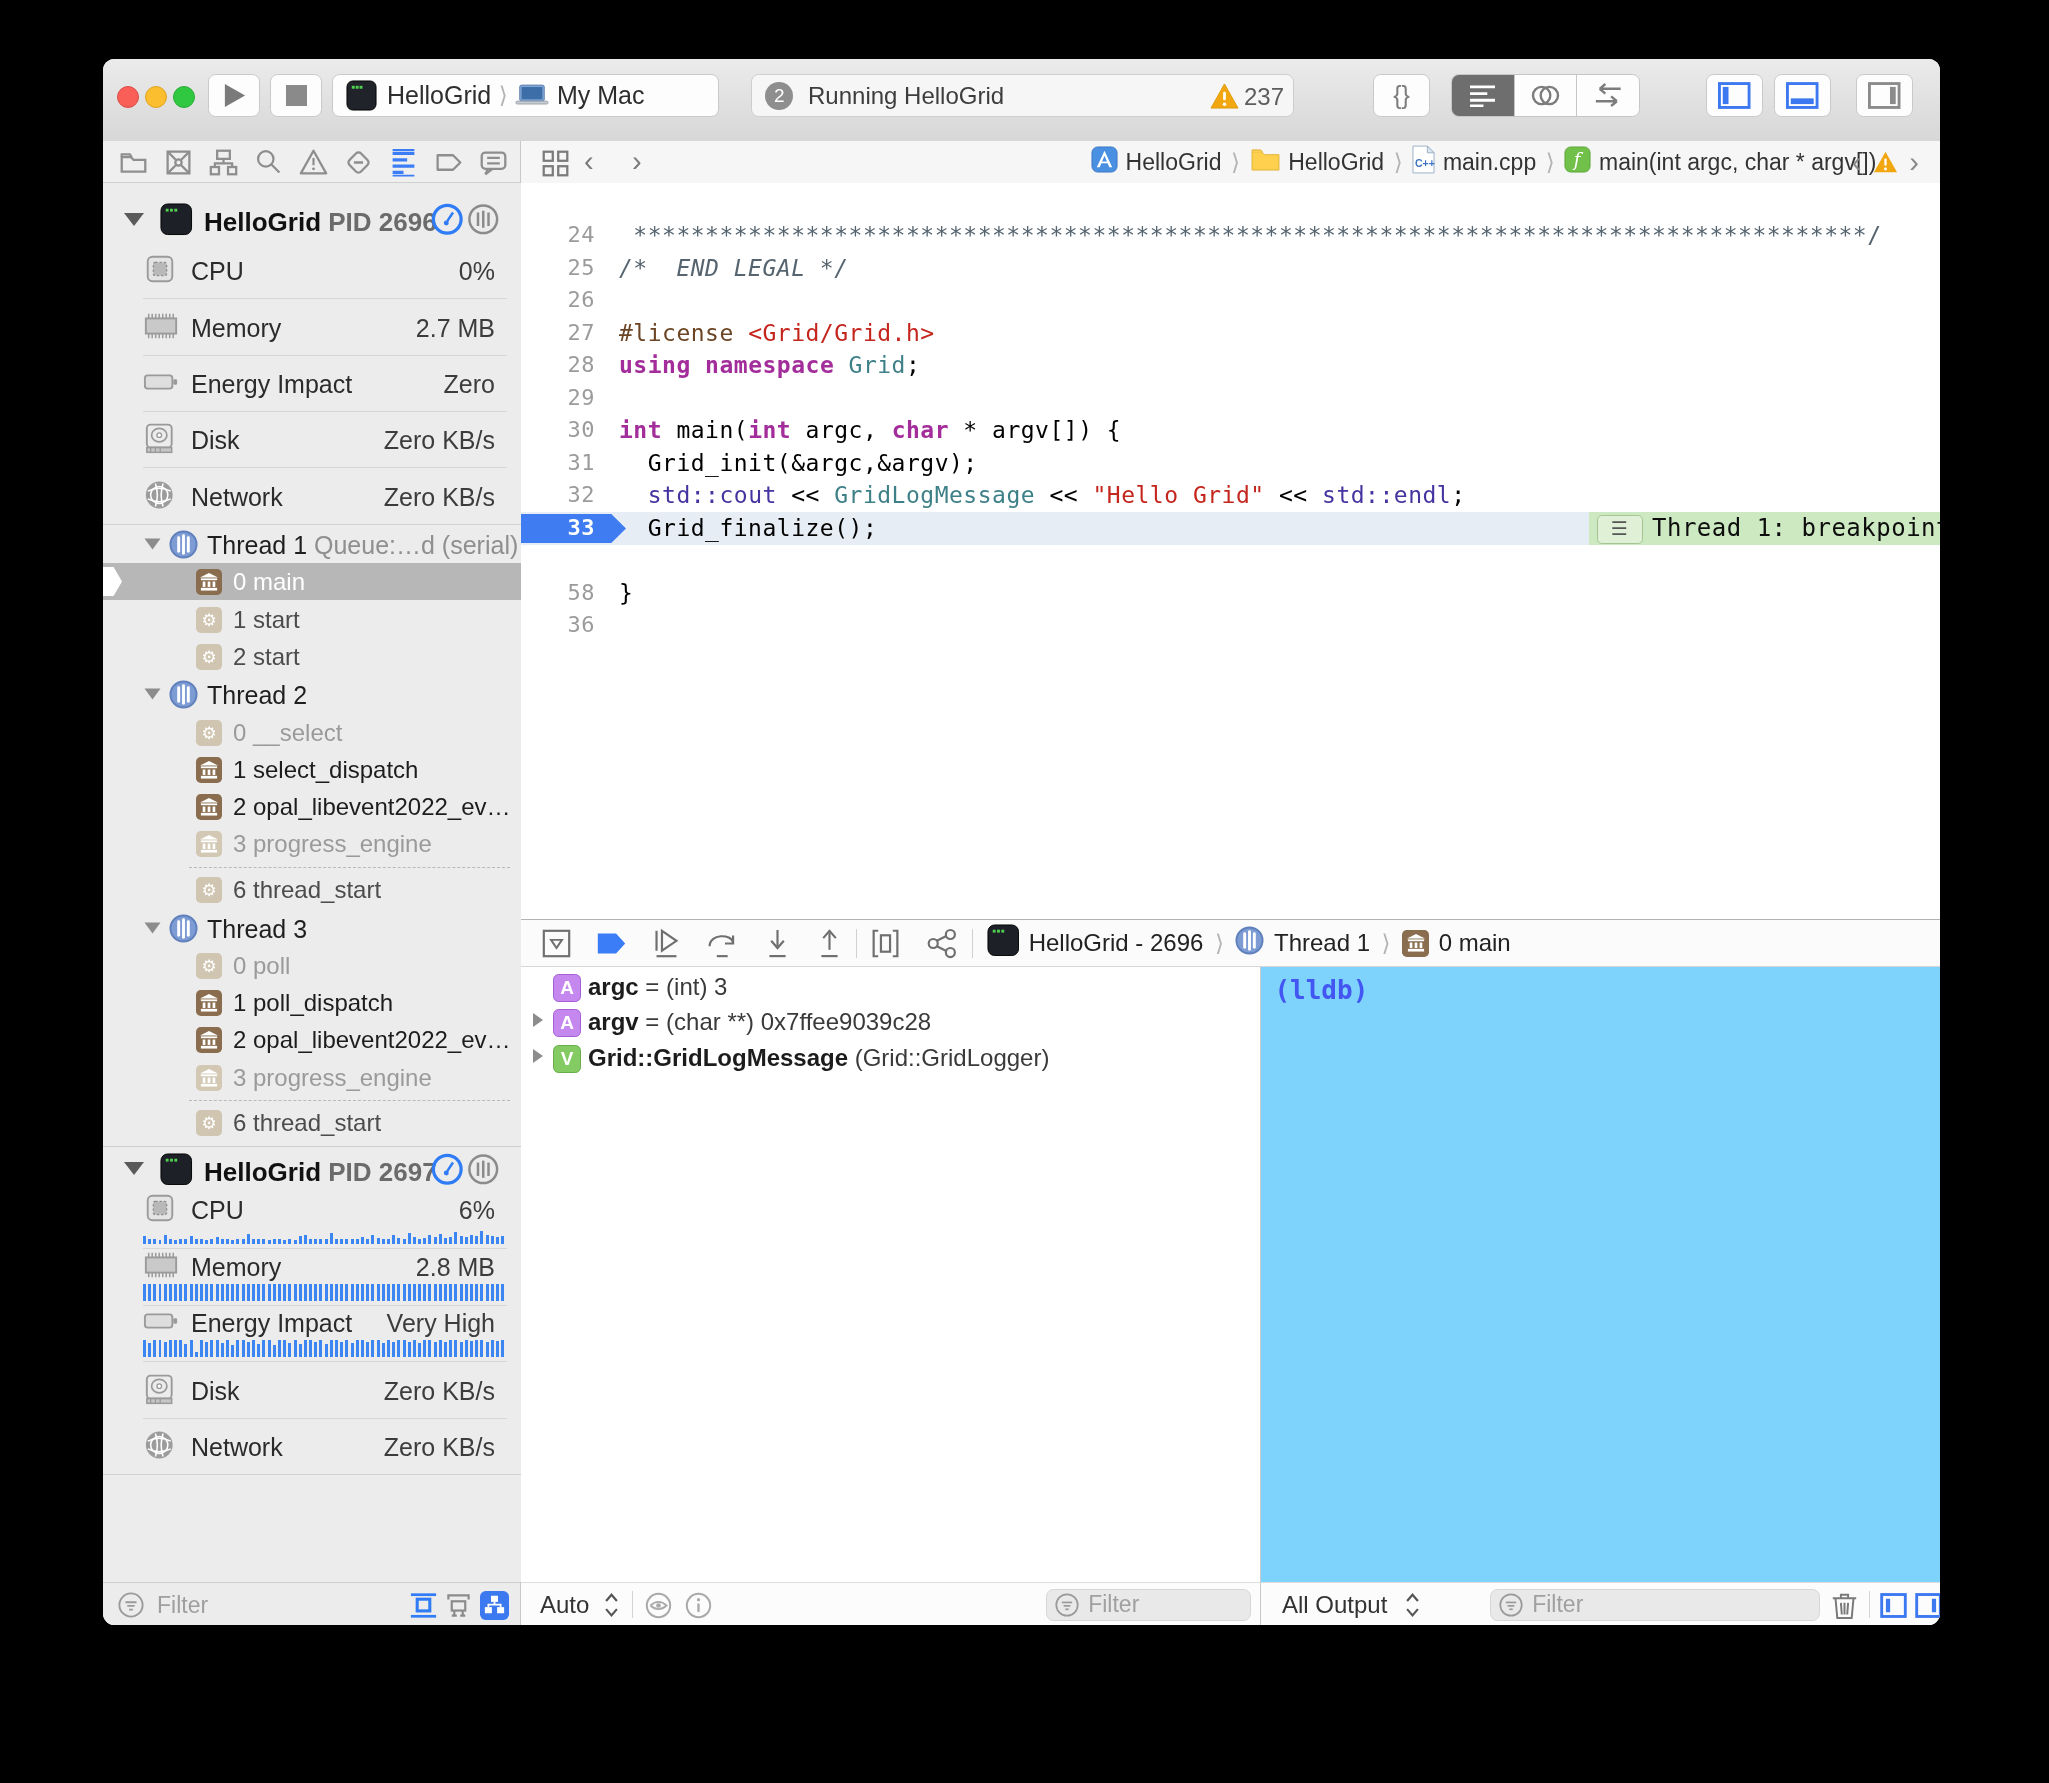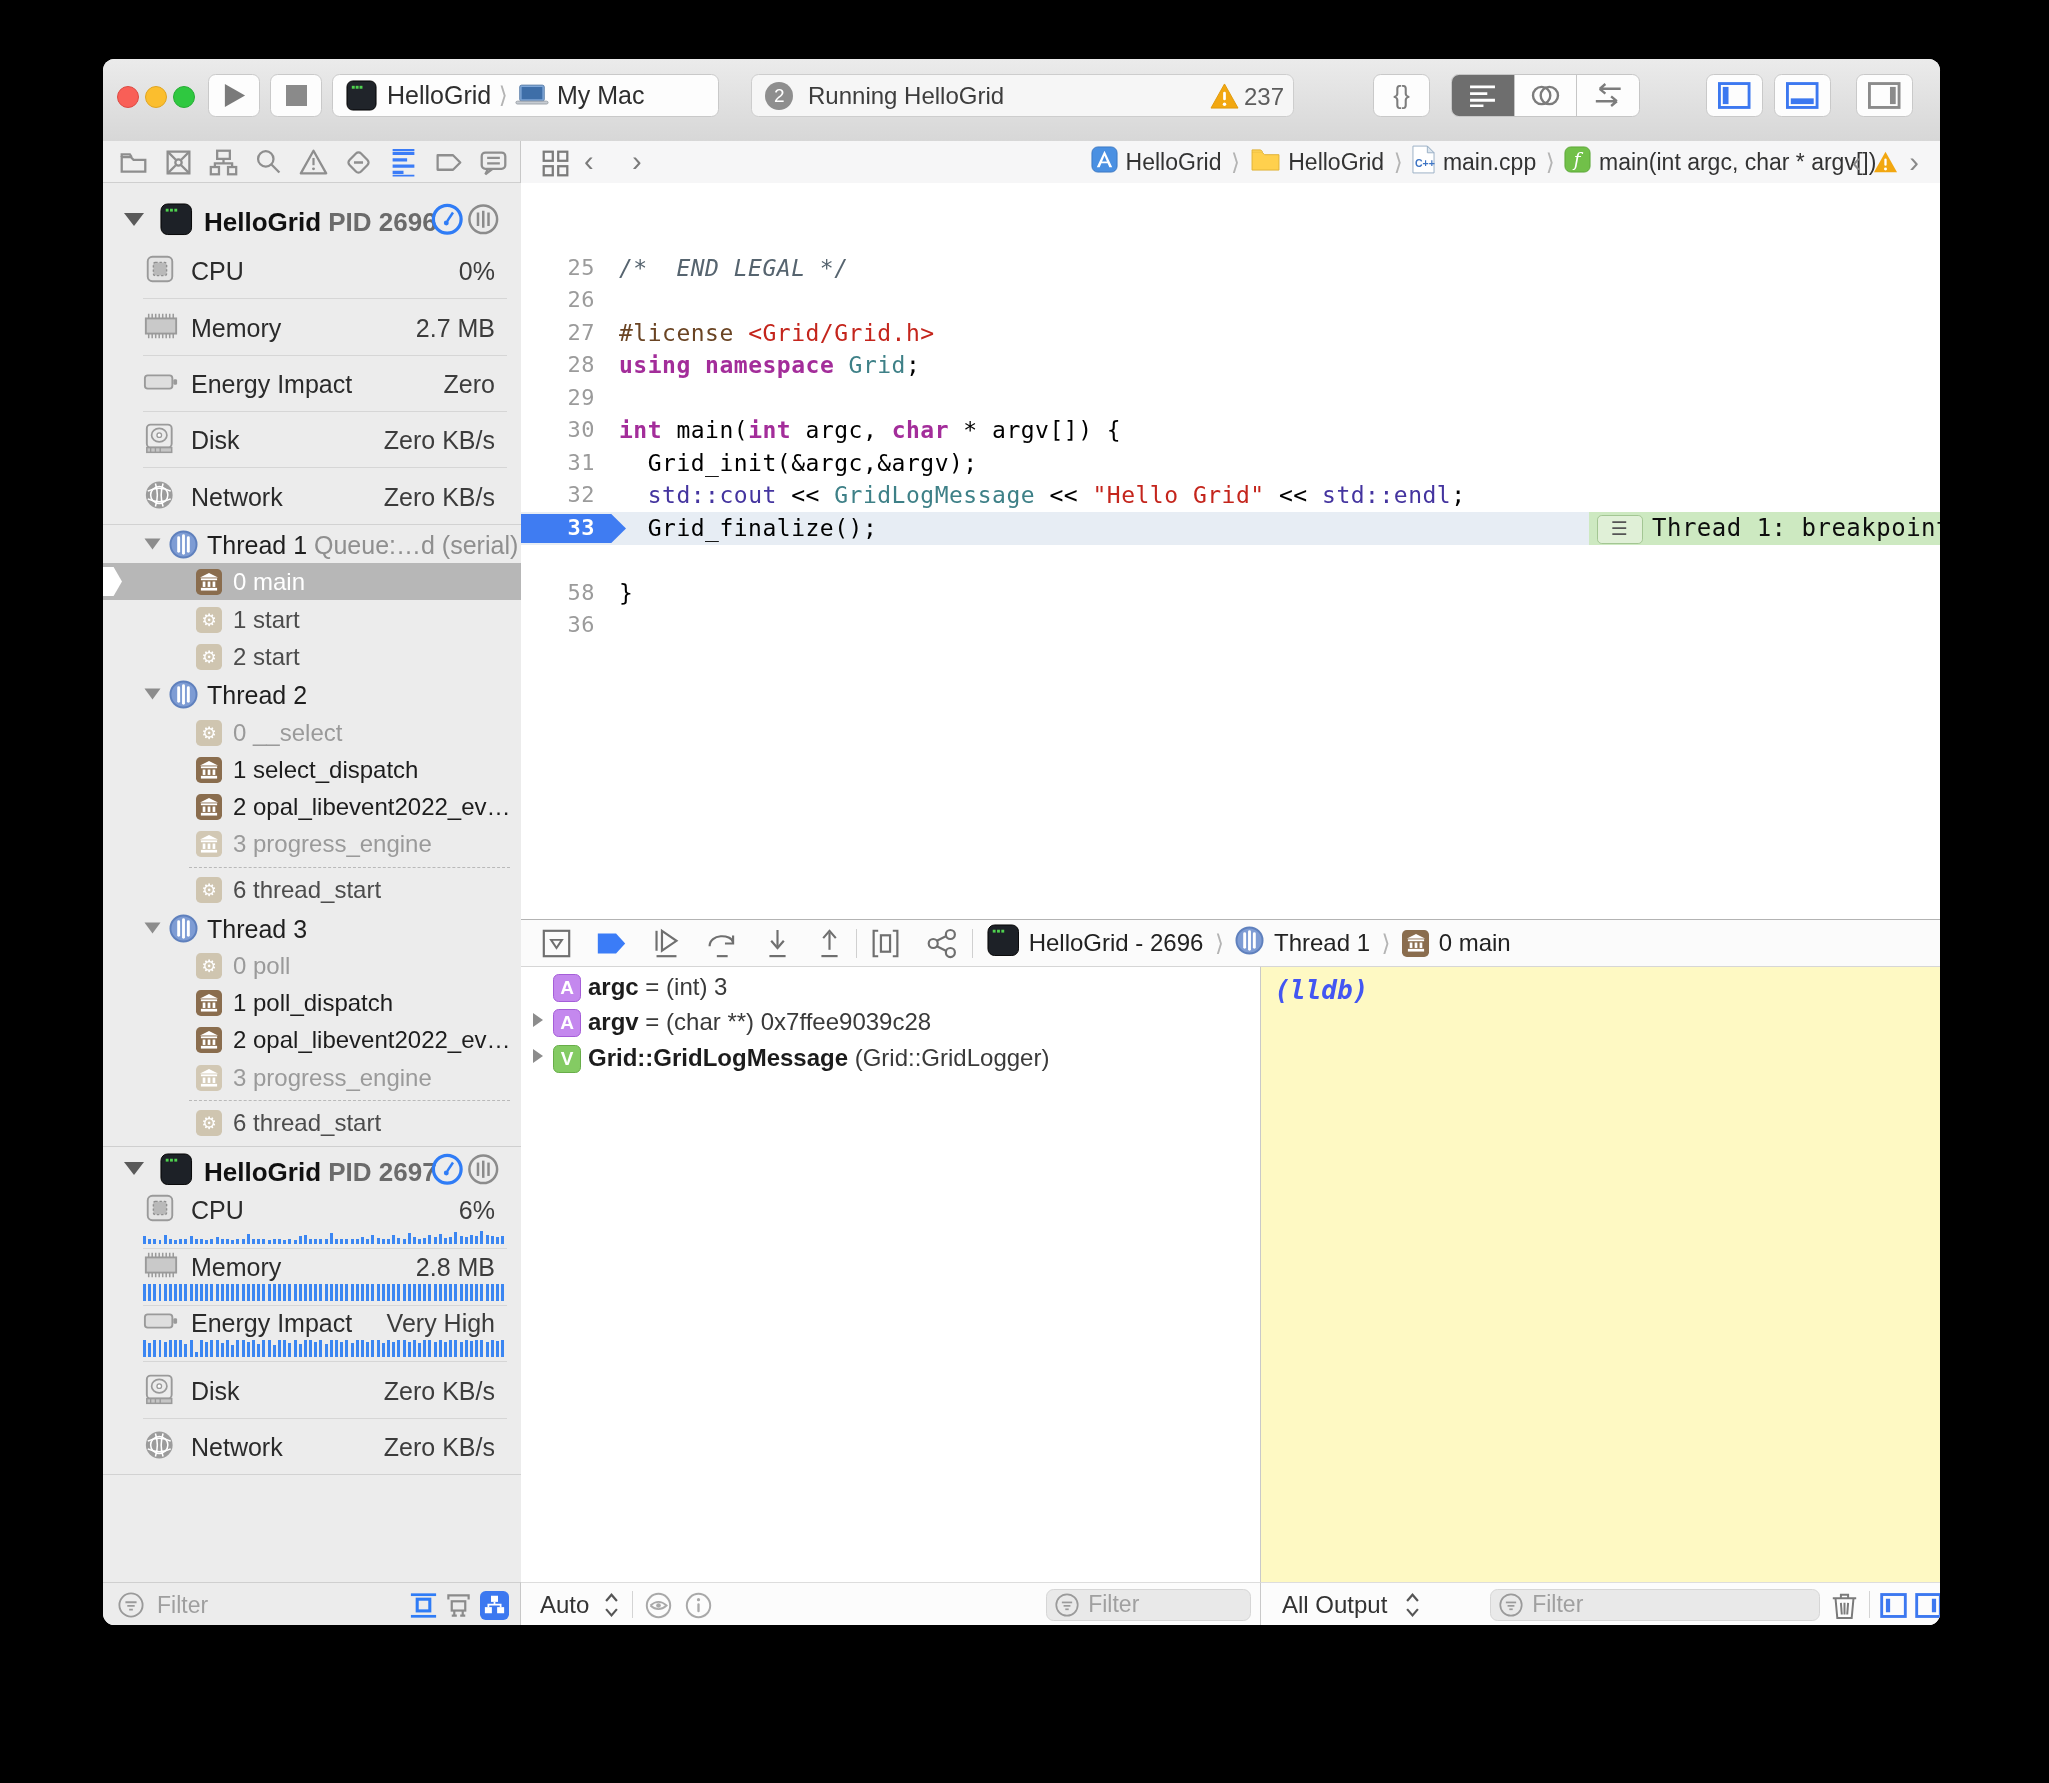--- a/index.html
+++ b/index.html
@@ -78,22 +78,22 @@
   .bp-ann-txt{position:absolute;left:63px;top:0;line-height:32.5px;font-size:24px;color:#0d0d0d;white-space:nowrap;}
   .tok-com{color:#56646f}.tok-comi{color:#56646f;font-style:italic}.tok-pre{color:#6a4423}
   .tok-str{color:#c4251c}.tok-kw{color:#a32d9a;font-weight:bold}.tok-ty{color:#3e8087}
   .tok-std{color:#44349f}.tok-num{color:#1c00cf}.tok-pl{color:#000}
   
   .debugbar{position:absolute;left:418px;top:860px;width:1419px;height:48px;background:#fbfbfb;
         border-top:1px solid #b3b3b3;border-bottom:1px solid #d6d6d6;box-sizing:border-box;
         display:flex;align-items:center;font-size:24px;color:#222;}
   .dbdiv{width:1px;height:29px;background:#d0d0d0;margin:0 13.4px;}
   .varspane{position:absolute;left:418px;top:908px;width:739px;height:615px;background:#fff;overflow:hidden;}
-  .consolepane{position:absolute;left:1157px;top:908px;width:681px;height:615px;background:#fef9c3;
-        border-left:1.4px solid #c9c9c9;box-sizing:border-box;font-style:italic;}
+  .consolepane{position:absolute;left:1157px;top:908px;width:681px;height:615px;background:#7dd3fc;
+        border-left:1.4px solid #c9c9c9;box-sizing:border-box;}
   .lldb{position:absolute;left:13.4px;top:7.6px;font-family:"DejaVu Sans Mono",monospace;font-weight:bold;
         font-size:26px;color:#4356f2;}
   .vrow{position:absolute;left:0;width:739px;height:35px;font-size:24px;white-space:nowrap;}
   .vbadge{position:absolute;left:32px;top:4.8px;width:26px;height:26px;border-radius:5.7px;color:#fff;
         font-size:19px;font-weight:bold;display:flex;align-items:center;justify-content:center;}
   .vb-purple{background:linear-gradient(#d4a2f4,#b popup06ae0);background:#c488ee;border:1px solid #a55ed8;}
   .vb-green{background:#84cb63;border:1px solid #68ad49;}
   .vname{font-weight:bold;color:#1c1c1c;}
   .vrest{color:#3a3a3a;}
   .bbar{position:absolute;top:1523px;height:43px;background:#fcfcfc;border-top:1px solid #ddd;
@@ -957,20 +957,21 @@
               <rect x="15" y="15" width="8" height="7"></rect>
             </g>
             <g stroke="#fff" stroke-width="2" fill="none">
               <path d="M12 9 v3 M5 15 v-3 h14 v3"></path>
             </g>
           </svg>
     </div>
   </div>
 
   <div class="editor" id="editor">
+        <div class="code-line" style="top: 36px;"><span class="ln">24</span><span class="ctext"><span class="tok-com"> **************************************************************************************/</span></span></div>
         <div class="code-line" style="top: 69px;"><span class="ln">25</span><span class="ctext"><span class="tok-comi">/*  END LEGAL */</span></span></div>
         <div class="code-line" style="top: 101px;"><span class="ln">26</span><span class="ctext"></span></div>
         <div class="code-line" style="top: 134px;"><span class="ln">27</span><span class="ctext"><span class="tok-pre">#license </span><span class="tok-str">&lt;Grid/Grid.h&gt;</span></span></div>
         <div class="code-line" style="top: 166px;"><span class="ln">28</span><span class="ctext"><span class="tok-kw">using</span><span class="tok-pl"> </span><span class="tok-kw">namespace</span><span class="tok-ty"> Grid</span><span class="tok-pl">;</span></span></div>
         <div class="code-line" style="top: 199px;"><span class="ln">29</span><span class="ctext"></span></div>
         <div class="code-line" style="top: 231px;"><span class="ln">30</span><span class="ctext"><span class="tok-kw">int</span><span class="tok-pl"> main(</span><span class="tok-kw">int</span><span class="tok-pl"> argc, </span><span class="tok-kw">char</span><span class="tok-pl"> * argv[]) {</span></span></div>
         <div class="code-line" style="top: 264px;"><span class="ln">31</span><span class="ctext"><span class="tok-pl">  Grid_init(&amp;argc,&amp;argv);</span></span></div>
         <div class="code-line" style="top: 296px;"><span class="ln">32</span><span class="ctext"><span class="tok-pl">  </span><span class="tok-std">std::cout</span><span class="tok-pl"> &lt;&lt; </span><span class="tok-ty">GridLogMessage</span><span class="tok-pl"> &lt;&lt; </span><span class="tok-str">"Hello Grid"</span><span class="tok-pl"> &lt;&lt; </span><span class="tok-std">std::endl</span><span class="tok-pl">;</span></span></div>
         <div class="code-line bp-row" style="top: 329px;"><div class="bp-arrow"></div><span class="ln" style="color:#fff;font-weight:bold;">33</span><span class="ctext"><span class="tok-pl">  Grid_finalize();</span></span><div class="bp-ann">
       <div class="bp-ann-btn">☰</div>

